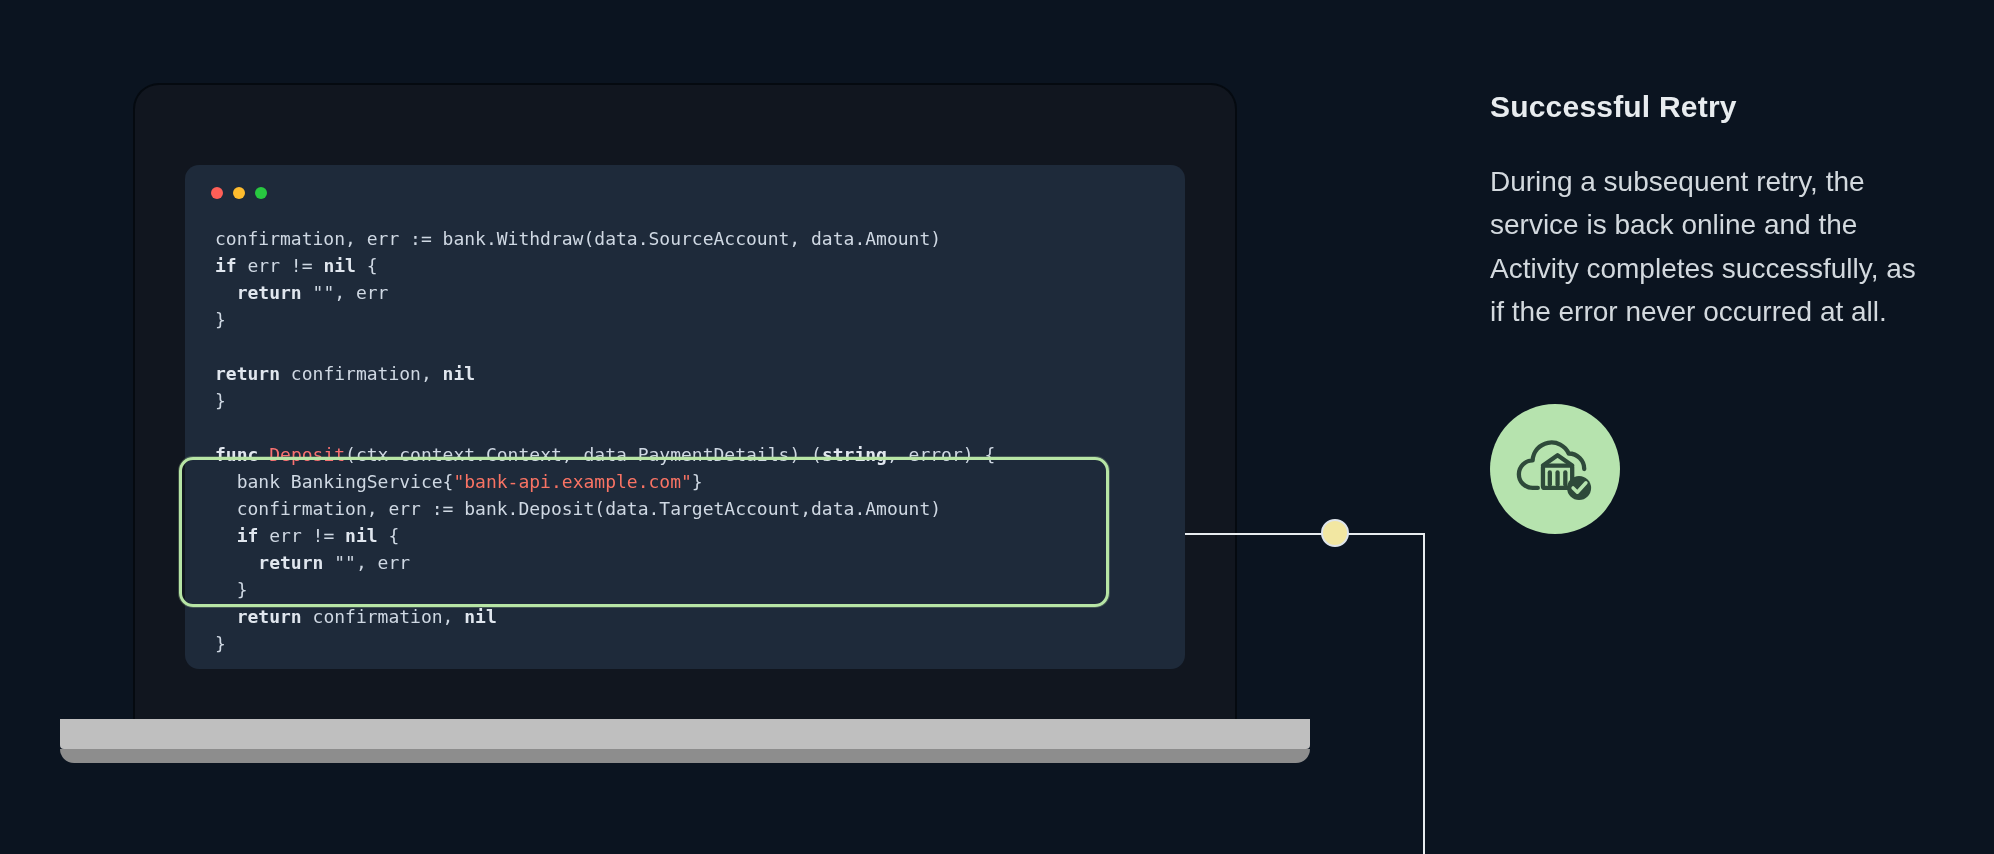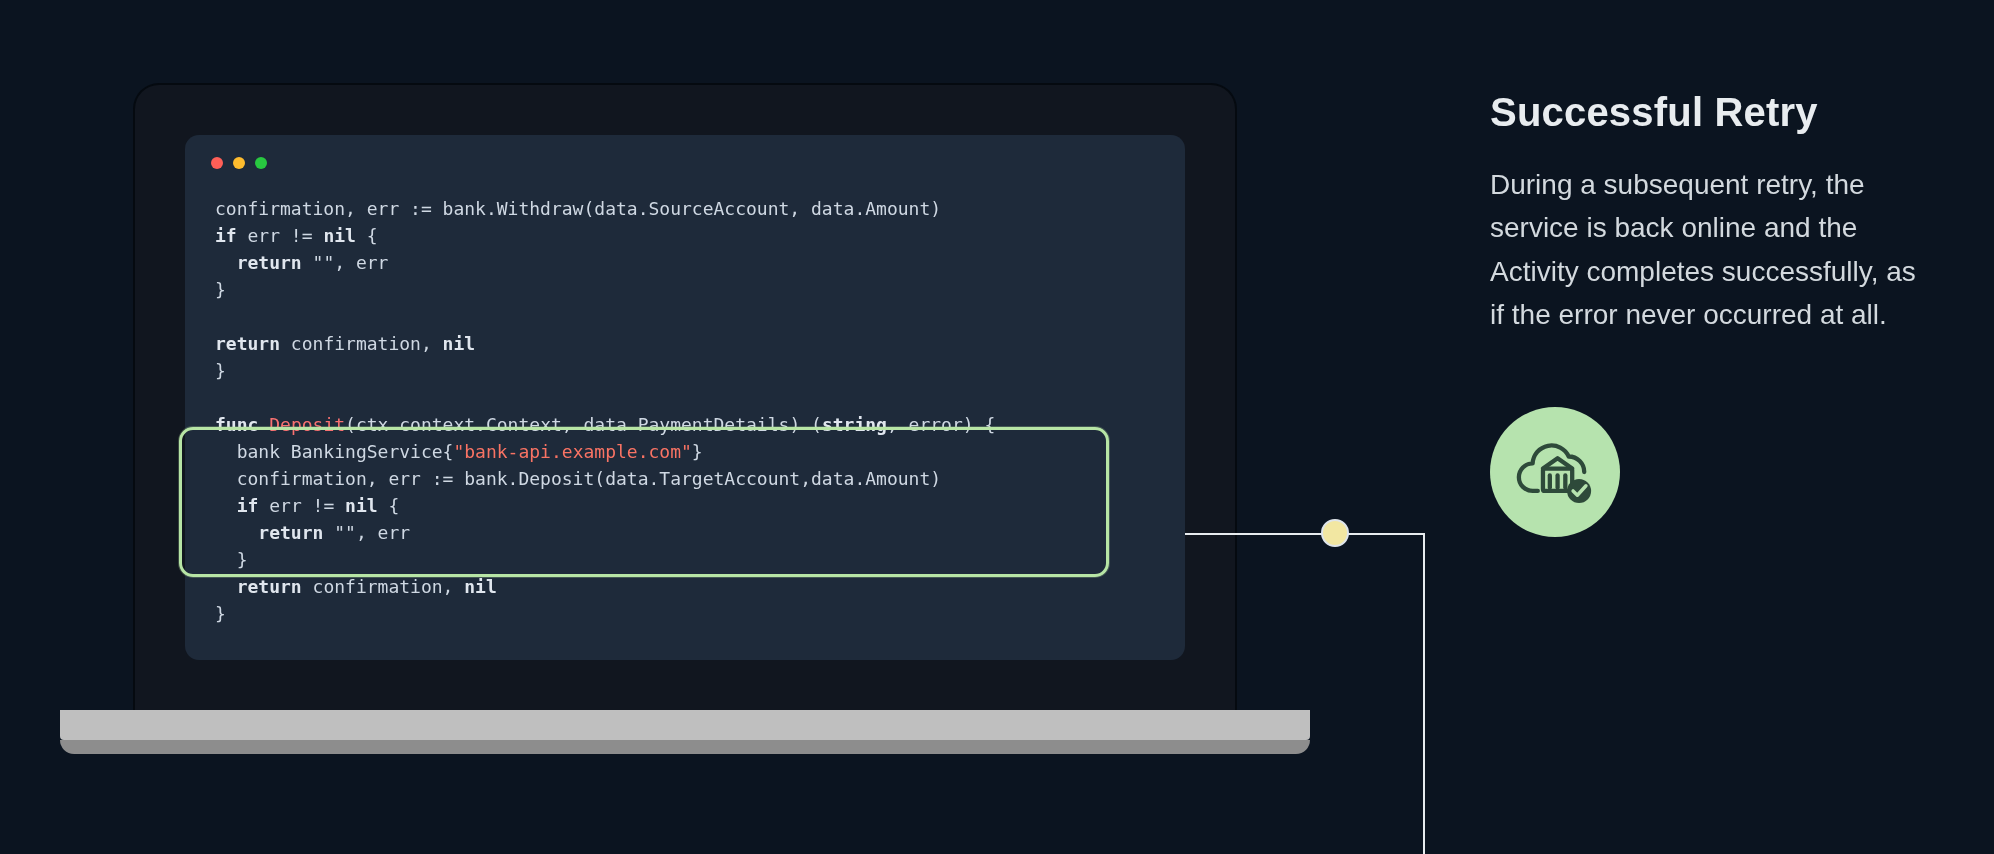--- a/index.html
+++ b/index.html
@@ -43,22 +43,23 @@
     left:0; right:0; bottom:-14px;
     height:14px;
     background:#8d8d8d;
     border-radius:0 0 24px 24px;
   }
 
   
   .code-window {
     background: #1e2a3a;
     border-radius: 14px;
-    padding: 22px 30px 33px 30px;
-    position: relative;
+    padding: 22px 30px 12px 30px;
+    position: relative;
+    margin-top: 30px;
   }
   .traffic-lights {
     display: flex;
     gap: 10px;
     margin-bottom: 26px;
     margin-left: -4px;
   }
   .dot { width: 12px; height: 12px; border-radius: 50%; }
   .dot.red    { background: #ff5f57; }
   .dot.yellow { background: #febc2e; }
@@ -88,23 +89,23 @@
 
   
   .sidebar {
     position: absolute;
     left: 1490px;
     top: 90px;
     width: 440px;
     color: #e8ecef;
   }
   .sidebar h2 {
-    font-size: 40px;
+    font-size: 30px;
     font-weight: 600;
-    margin-bottom: 28px;
+    margin-bottom: 36px;
     letter-spacing: .2px;
   }
   .sidebar p {
     font-size: 28px;
     line-height: 1.55;
     color: #d3d9de;
   }
 
   
   .success-badge {

